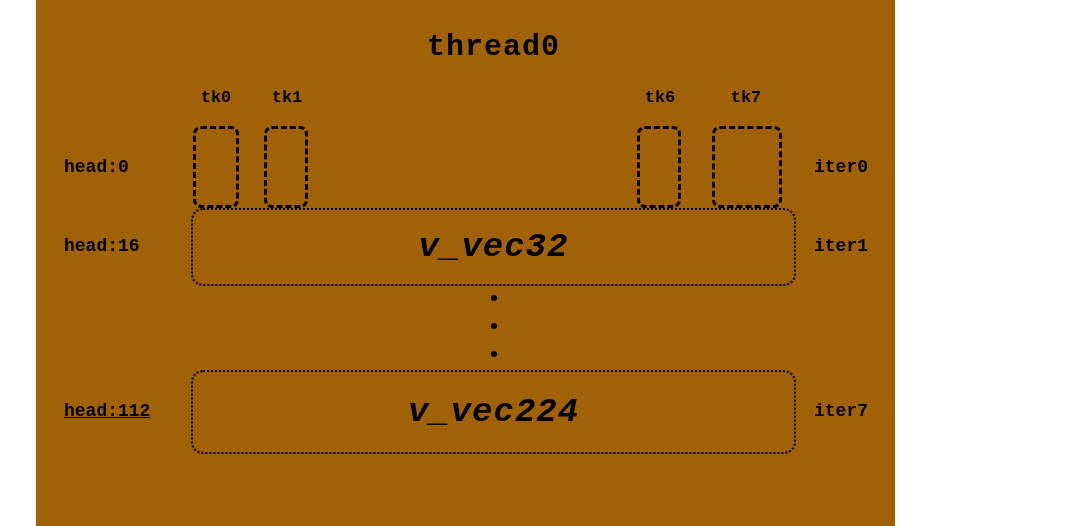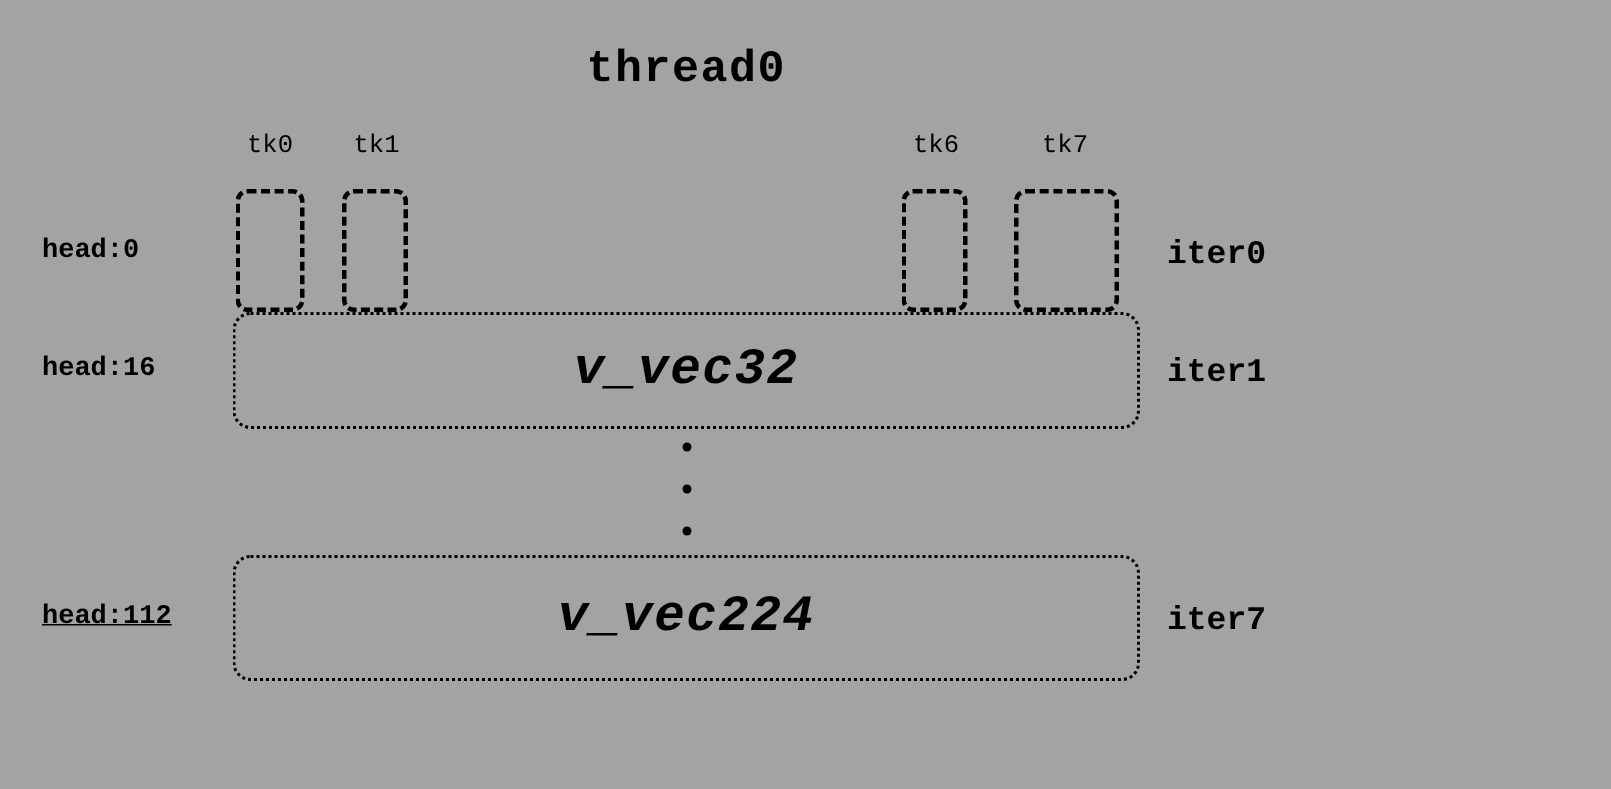--- a/index.html
+++ b/index.html
@@ -2,42 +2,43 @@
 <html><head>
 <meta charset="utf-8">
 <style>
   html, body {
     margin: 0;
     padding: 0;
     background: #ffffff;
   }
   .diagram {
     position: relative;
-    width: 1074px;
+    width: 859px;
     height: 526px;
-    background: #a3a3a3;
+    background: #a16207;
     font-family: "Liberation Mono", "DejaVu Sans Mono", monospace;
     color: #000000;
     overflow: hidden;
+    margin-left: 36px;
   }
   .title {
     position: absolute;
     left: 155px;
     top: 30px;
     width: 605px;
     text-align: center;
     font-size: 30px;
     font-weight: bold;
     letter-spacing: 1px;
   }
   .tk-label {
     position: absolute;
     top: 88px;
     font-size: 17px;
-    font-weight: normal;
+    font-weight: bold;
     text-align: center;
   }
   .tk-label.tk0 { left: 155px; width: 50px; }
   .tk-label.tk1 { left: 226px; width: 50px; }
   .tk-label.tk6 { left: 599px; width: 50px; }
   .tk-label.tk7 { left: 674px; width: 72px; text-align: center; }
   .vrow {
     position: absolute;
     left: 155px;
     width: 605px;
@@ -76,21 +77,21 @@
     left: 28px;
     font-size: 18px;
     font-weight: bold;
   }
   .head-label.h0 { top: 157px; }
   .head-label.h1 { top: 236px; }
   .head-label.h2 { top: 401px; text-decoration: underline; }
   .iter-label {
     position: absolute;
     left: 778px;
-    font-size: 22px;
+    font-size: 18px;
     font-weight: bold;
   }
   .iter-label.i0 { top: 157px; }
   .iter-label.i1 { top: 236px; }
   .iter-label.i2 { top: 401px; }
   .v-ellipsis {
     position: absolute;
     left: 155px;
     width: 605px;
     top: 295px;

